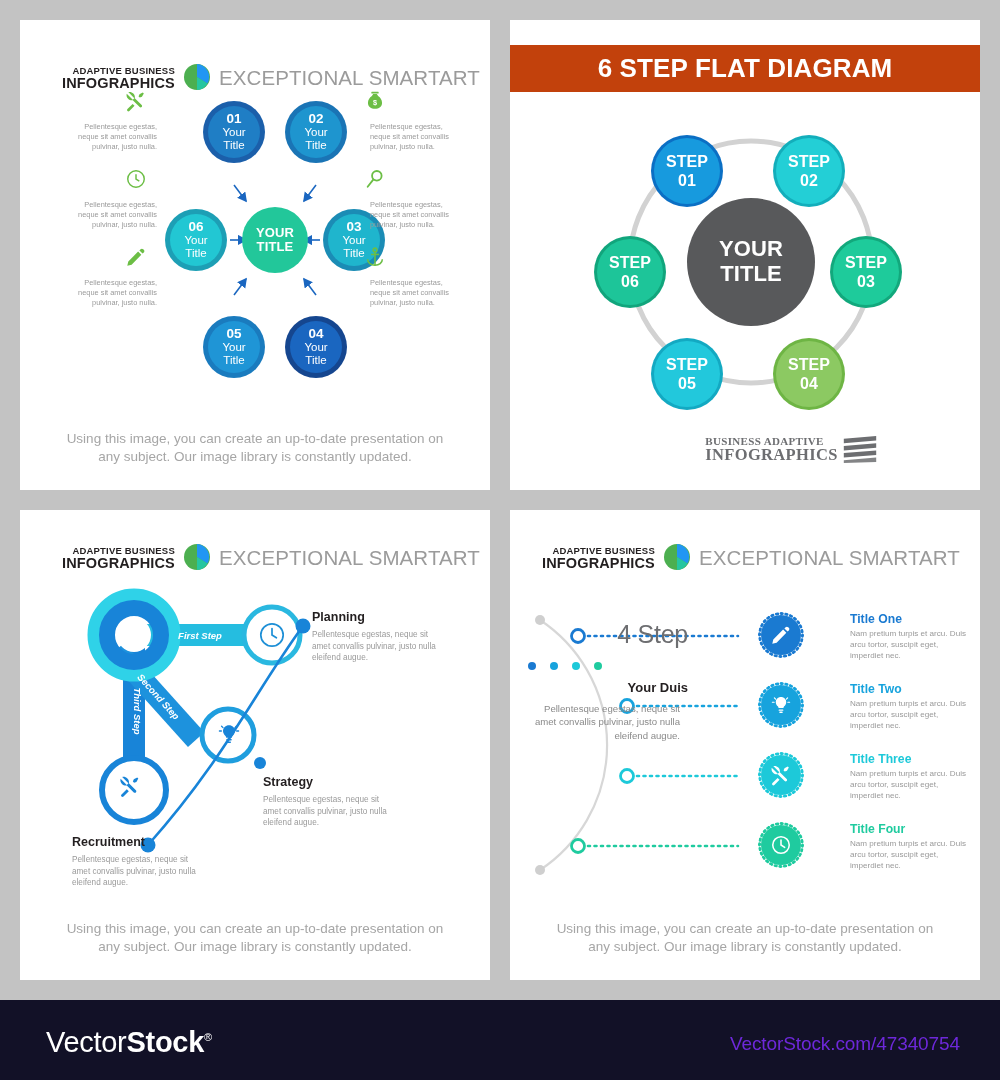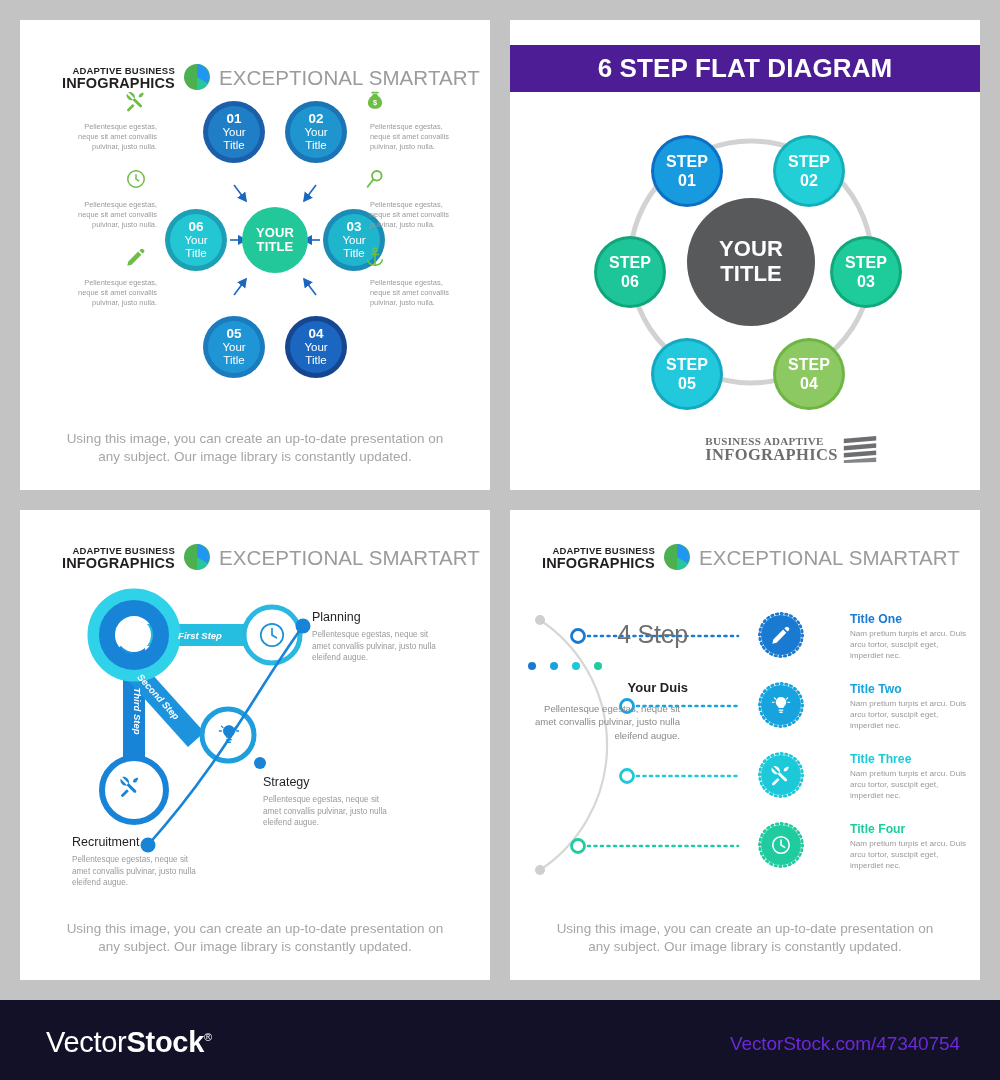--- a/index.html
+++ b/index.html
@@ -40,40 +40,40 @@
   .c1-center { position:absolute; border-radius:50%; display:flex; flex-direction:column;
         align-items:center; justify-content:center; color:#fff;
         font-size:13px; font-weight:bold; line-height:1.1; letter-spacing:.01em; }
   .sidetxt { position:absolute; width:92px; font-size:7.4px; line-height:1.38;
         color:#9a9a9a; }
   .sideicon { position:absolute; width:22px; height:22px; color:#6cbe45; }
   .sideicon svg { width:100%; height:100%; display:block; }
 
   
   .p2-band { position:absolute; left:0; top:25px; width:470px; height:47px;
-      background:#4c1d95; display:flex; align-items:center; justify-content:center; }
+      background:#c2410c; display:flex; align-items:center; justify-content:center; }
   .p2-band span { color:#fff; font-size:26px; font-weight:bold; letter-spacing:.005em; }
   .p2-area { position:absolute; left:0; top:90px; width:470px; height:320px; }
   .stepc { position:absolute; width:72px; height:72px; border-radius:50%;
       display:flex; flex-direction:column; align-items:center; justify-content:center;
       color:#fff; font-size:16px; font-weight:bold; line-height:1.2; }
   .p2-center { position:absolute; left:177px; top:88px; width:128px; height:128px;
       border-radius:50%; background:#58595b; color:#fff; display:flex;
       flex-direction:column; align-items:center; justify-content:center;
       font-size:22px; font-weight:bold; line-height:1.12; letter-spacing:.005em; }
   .p2-logo { position:absolute; left:0; top:416px; width:563px;
       display:flex; align-items:center; justify-content:center;font-family:Liberation Serif, serif; }
   .p2-logo-txt { text-align:left; line-height:1.0; color:#6d6e71; }
   .p2-l1 { font-size:11px; font-weight:bold; letter-spacing:.03em; }
   .p2-l2 { font-size:16.5px; font-weight:bold; letter-spacing:.02em; }
 
   
   .p3-area { position:absolute; left:0; top:70px; width:470px; height:340px; }
   .p3-lbl { position:absolute; }
-  .p3-lbl h4 { font-size:12.5px; font-weight:normal; color:#231f20; margin-bottom:5px; }
+  .p3-lbl h4 { font-size:12.5px; font-weight:bold; color:#231f20; margin-bottom:5px; }
   .p3-lbl p { font-size:8.2px; line-height:1.42; color:#9a9a9a; width:132px; }
 
   
   .p4-area { position:absolute; left:0; top:70px; width:470px; height:340px; }
   .p4-left { position:absolute; left:28px; top:85px; width:160px;text-align:right; }
   .p4-step { font-size:25px; color:#6d6e71; font-weight:300; letter-spacing:-.01em; }
   .p4-dots { margin:13px 0 10px; display:flex; gap:14px; }
   .p4-dots i { width:8px; height:8px; border-radius:50%; display:block; }
   .p4-yourtitle { font-size:13px; font-weight:bold; color:#231f20; margin-bottom:7px; }
   .p4-desc { font-size:9.6px; line-height:1.4; color:#8a8a8a; width:152px; }

